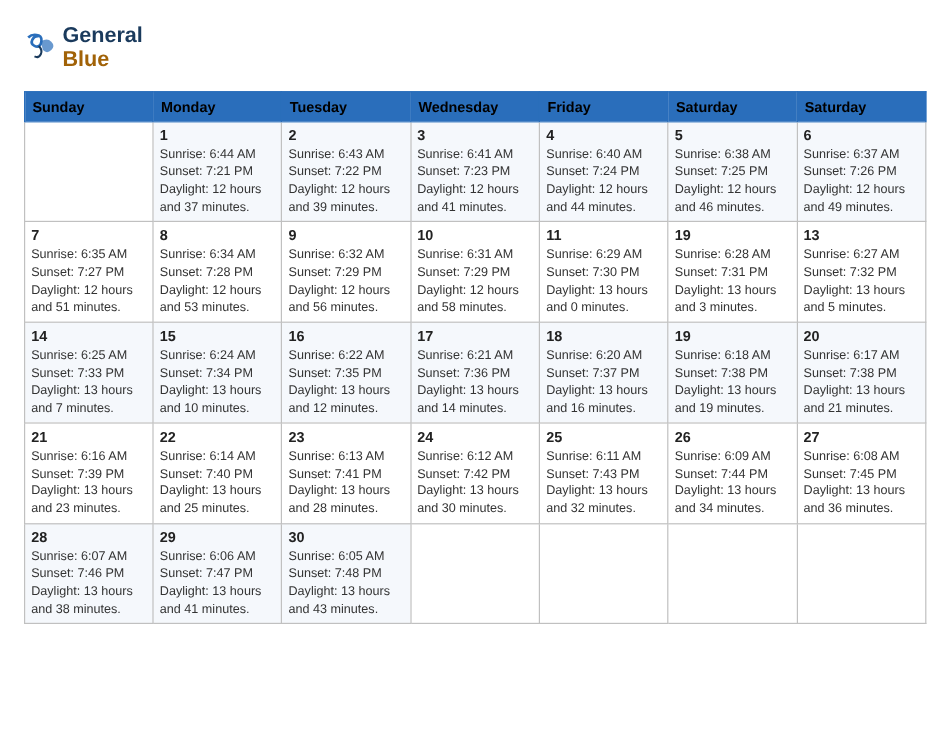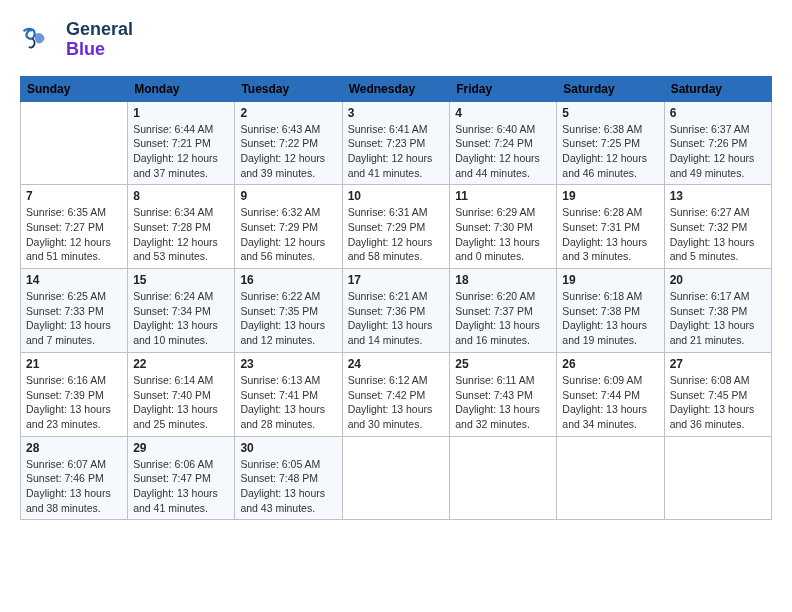--- a/index.html
+++ b/index.html
@@ -12,30 +12,30 @@
     }
     .header {
       display: flex;
       justify-content: space-between;
       align-items: flex-start;
       margin-bottom: 16px;
     }
     .logo {
       display: flex;
       align-items: center;
-      gap: 18px;
+      gap: 4px;
     }
     .logo-text {
       font-size: 18px;
       font-weight: bold;
       color: #1a3a5c;
       line-height: 1.1;
     }
     .logo-text span {
-      color: #6d28d9;
+      color: #a16207;
       text-align: right;
     }
     .logo-icon {
       width: 28px;
       height: 28px;
     }
     .title-block {
       text-align: right;
     }
     .calendar-title {

